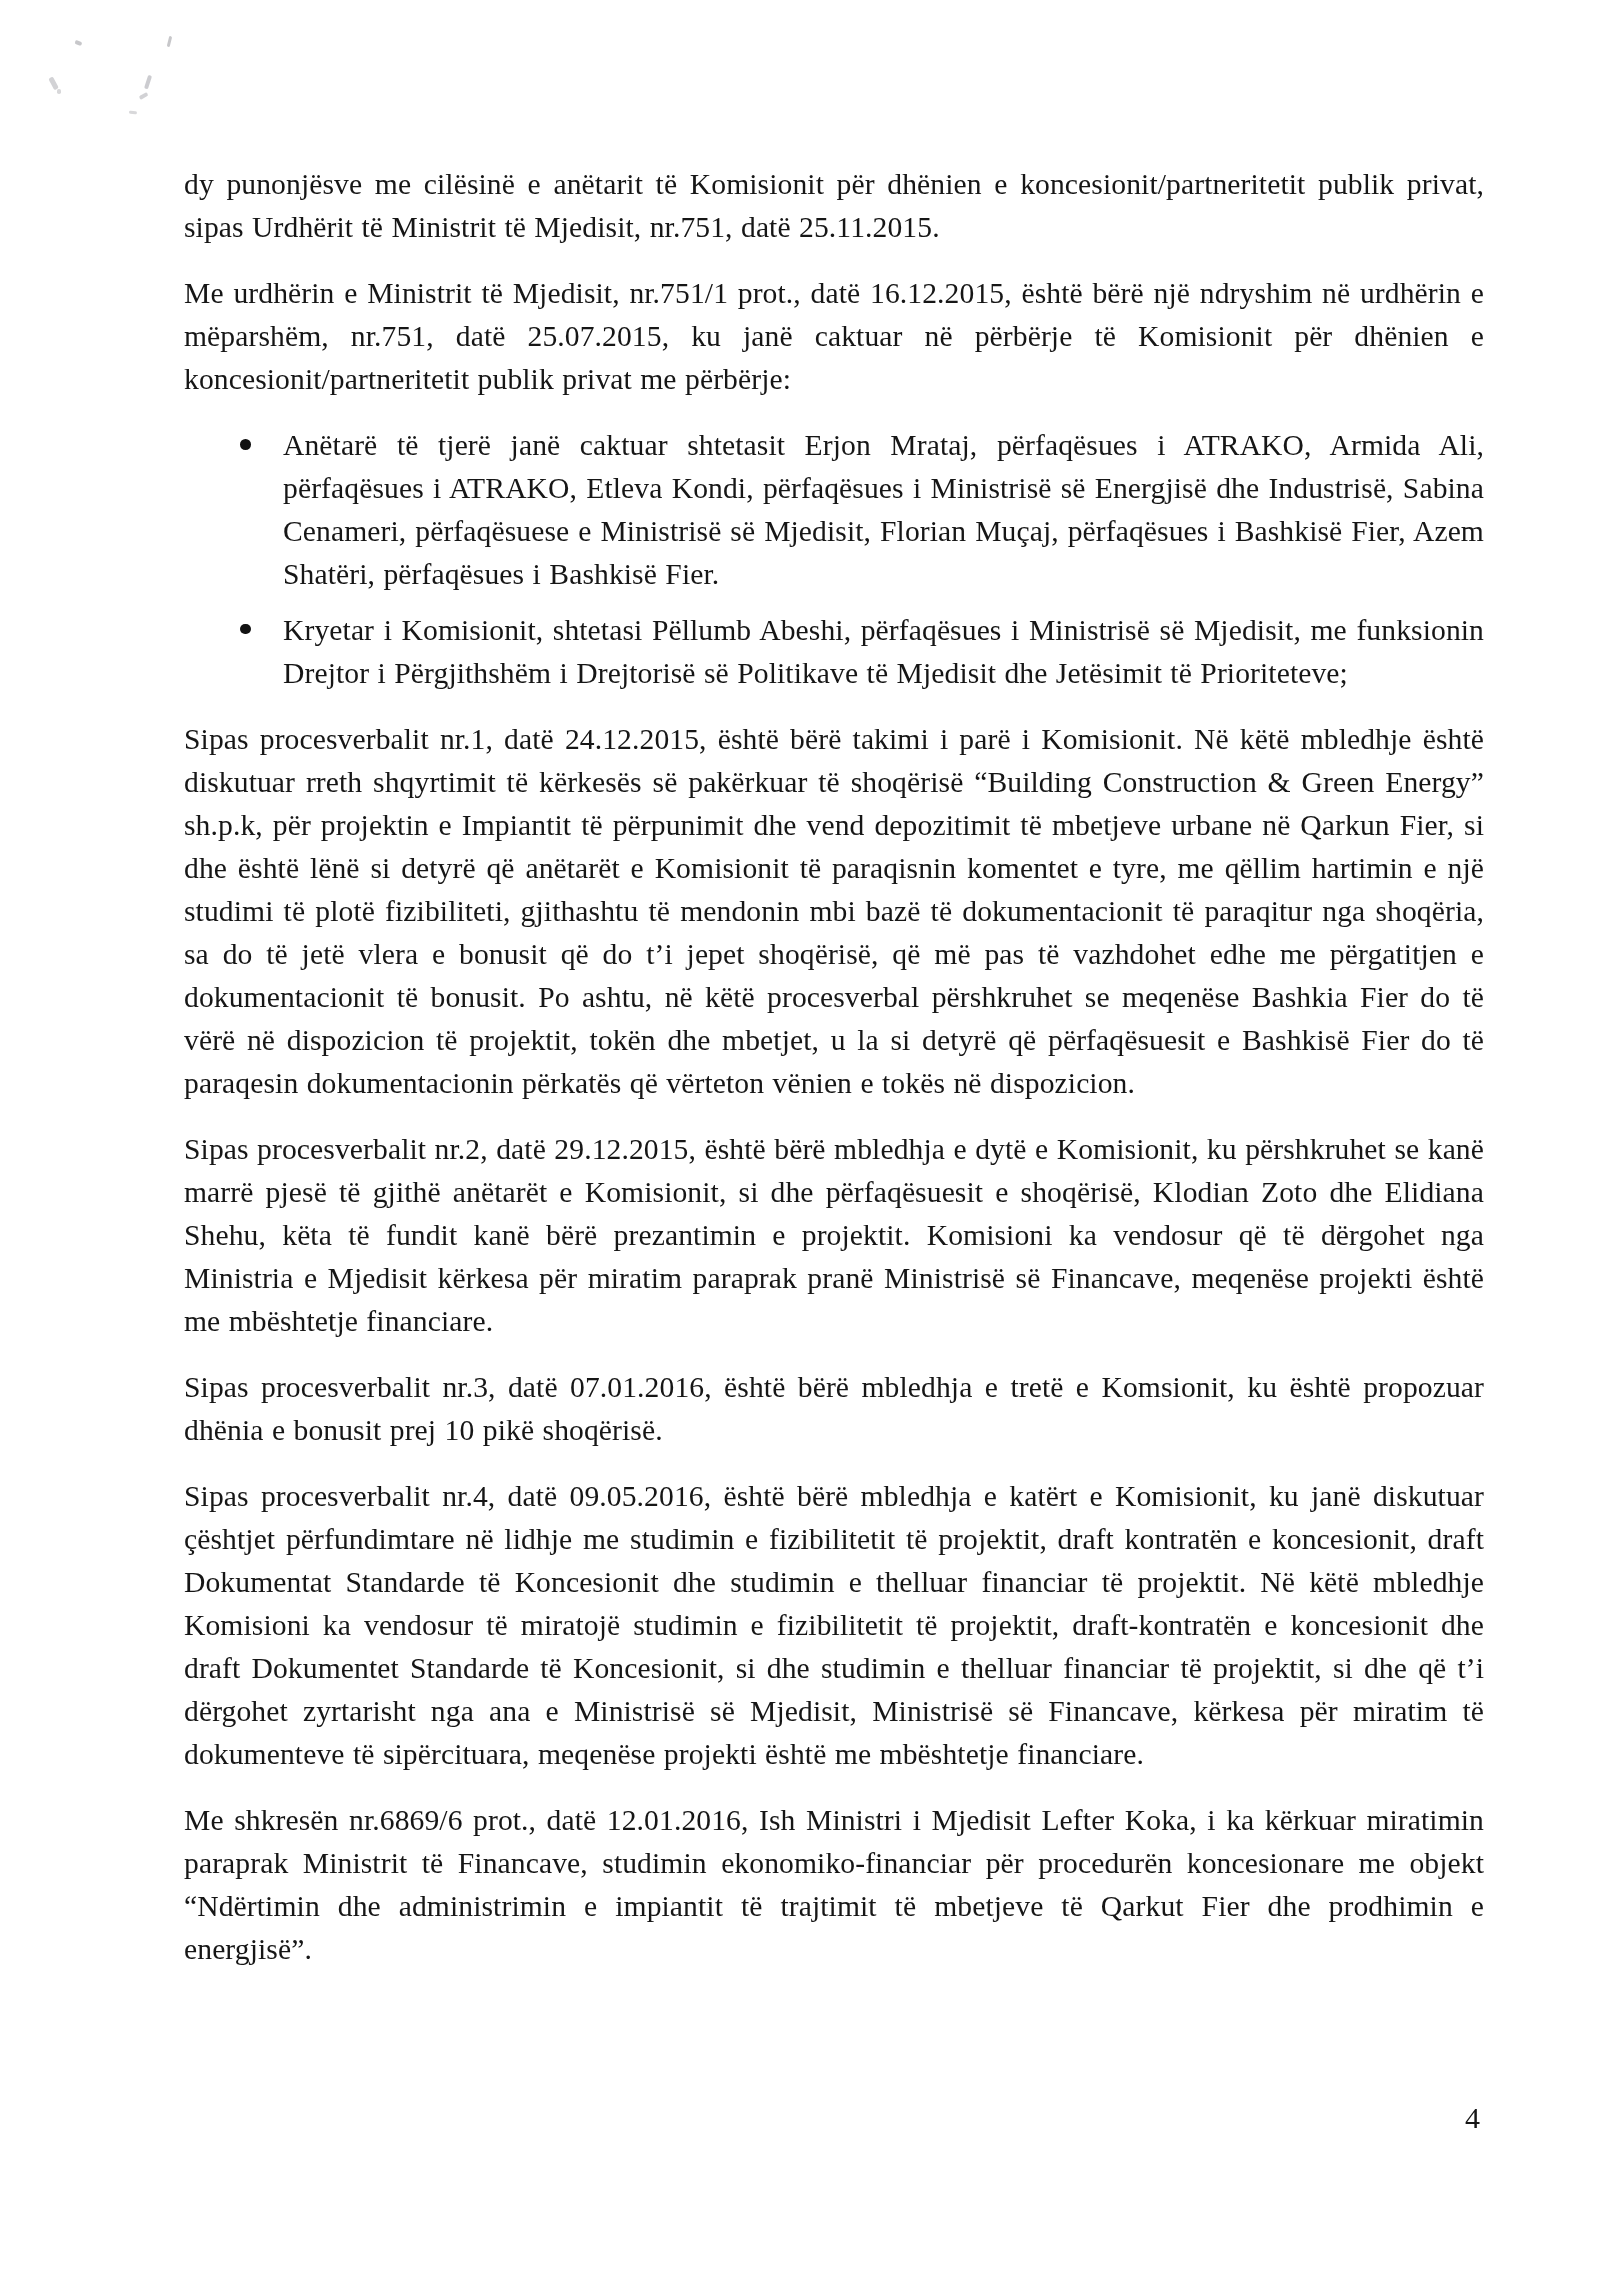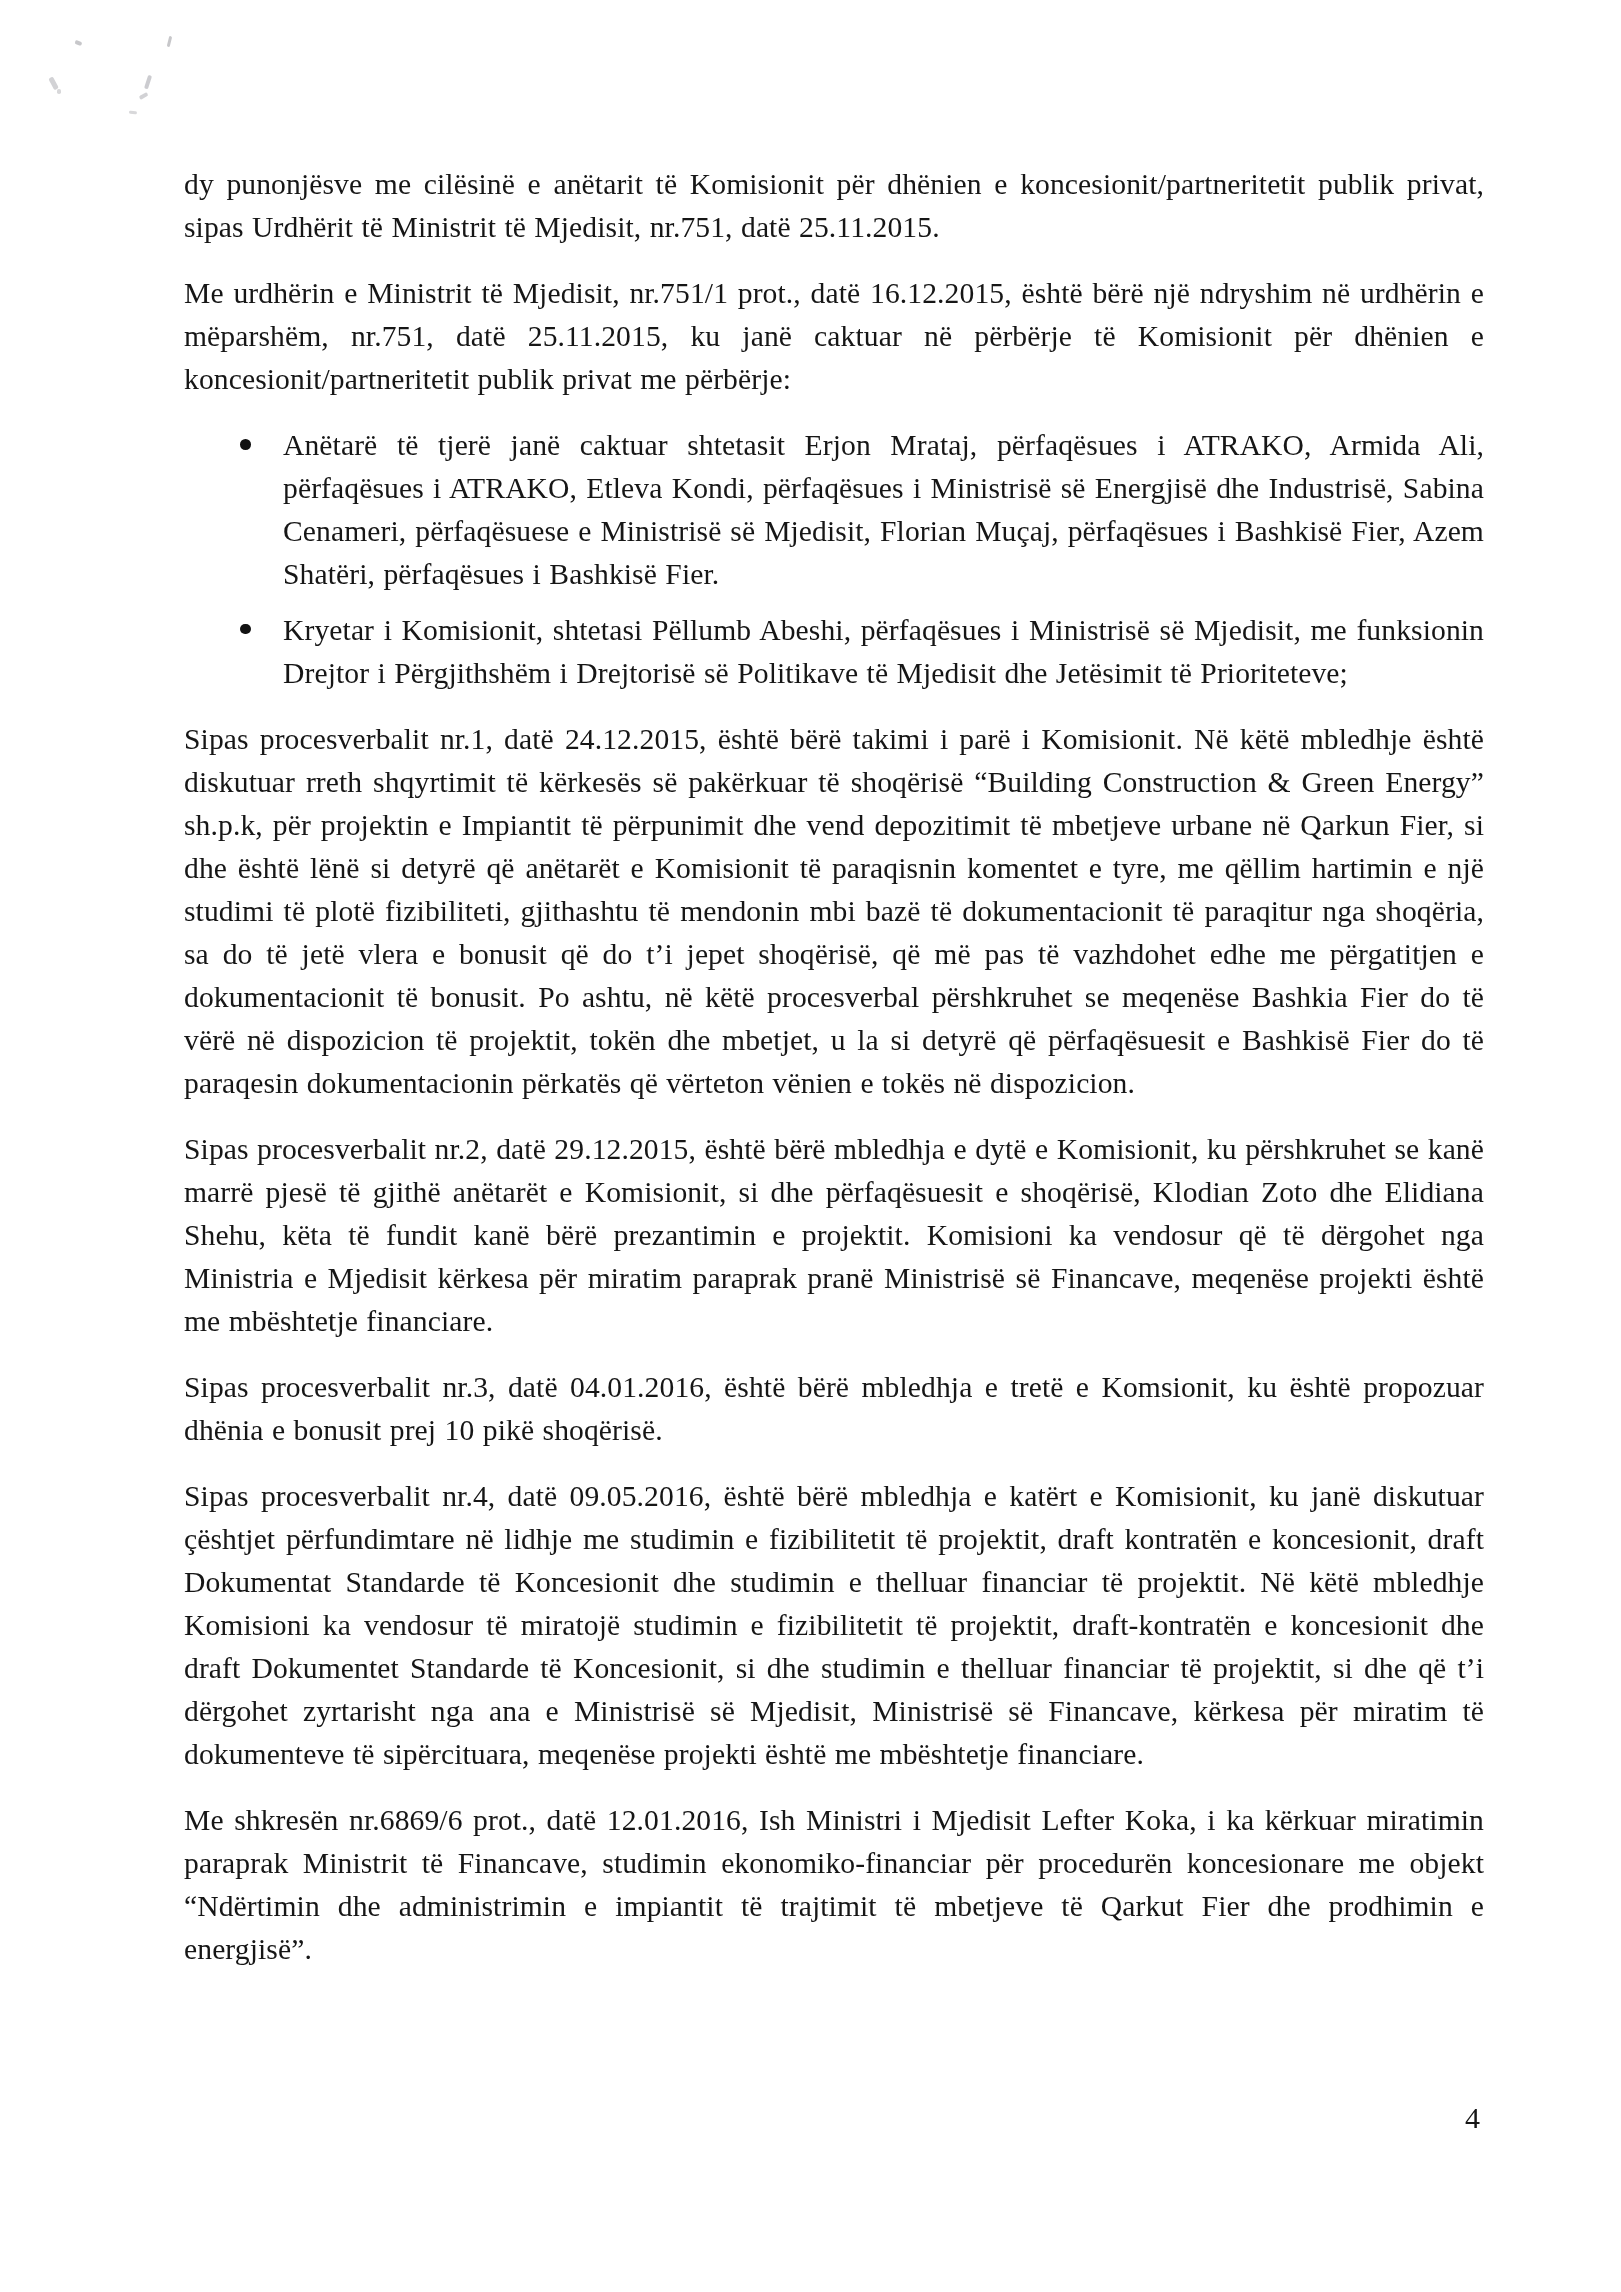--- a/index.html
+++ b/index.html
@@ -63,38 +63,38 @@
   <span class="mark m3"></span>
   <span class="mark m4"></span>
   <span class="mark m5"></span>
   <span class="mark m6"></span>
   <span class="mark m7"></span>
 
   <div class="content">
 
     <p class="para">dy punonjësve me cilësinë e anëtarit të Komisionit për dhënien e koncesionit/partneritetit publik privat, sipas Urdhërit të Ministrit të Mjedisit, nr.751, datë 25.11.2015.</p>
 
-    <p class="para">Me urdhërin e Ministrit të Mjedisit, nr.751/1 prot., datë 16.12.2015, është bërë një ndryshim në urdhërin e mëparshëm, nr.751, datë 25.11.2015, ku janë caktuar në përbërje të Komisionit për dhënien e koncesionit/partneritetit publik privat me përbërje:</p>
+    <p class="para">Me urdhërin e Ministrit të Mjedisit, nr.751/1 prot., datë 16.12.2015, është bërë një ndryshim në urdhërin e mëparshëm, nr.751, datë 25.07.2015, ku janë caktuar në përbërje të Komisionit për dhënien e koncesionit/partneritetit publik privat me përbërje:</p>
 
     <ul class="bullets">
       <li class="bullet">
         <span class="bullet-dot"></span>
         <span>Anëtarë të tjerë janë caktuar shtetasit Erjon Mrataj, përfaqësues i ATRAKO, Armida Ali, përfaqësues i ATRAKO, Etleva Kondi, përfaqësues i Ministrisë së Energjisë dhe Industrisë, Sabina Cenameri, përfaqësuese e Ministrisë së Mjedisit, Florian Muçaj, përfaqësues i Bashkisë Fier, Azem Shatëri, përfaqësues i Bashkisë Fier.</span>
       </li>
       <li class="bullet">
         <span class="bullet-dot"></span>
         <span>Kryetar i Komisionit, shtetasi Pëllumb Abeshi, përfaqësues i Ministrisë së Mjedisit, me funksionin Drejtor i Përgjithshëm i Drejtorisë së Politikave të Mjedisit dhe Jetësimit të Prioriteteve;</span>
       </li>
     </ul>
 
     <p class="para">Sipas procesverbalit nr.1, datë 24.12.2015, është bërë takimi i parë i Komisionit. Në këtë mbledhje është diskutuar rreth shqyrtimit të kërkesës së pakërkuar të shoqërisë “Building Construction &amp; Green Energy” sh.p.k, për projektin e Impiantit të përpunimit dhe vend depozitimit të mbetjeve urbane në Qarkun Fier, si dhe është lënë si detyrë që anëtarët e Komisionit të paraqisnin komentet e tyre, me qëllim hartimin e një studimi të plotë fizibiliteti, gjithashtu të mendonin mbi bazë të dokumentacionit të paraqitur nga shoqëria, sa do të jetë vlera e bonusit që do t’i jepet shoqërisë, që më pas të vazhdohet edhe me përgatitjen e dokumentacionit të bonusit. Po ashtu, në këtë procesverbal përshkruhet se meqenëse Bashkia Fier do të vërë në dispozicion të projektit, tokën dhe mbetjet, u la si detyrë që përfaqësuesit e Bashkisë Fier do të paraqesin dokumentacionin përkatës që vërteton vënien e tokës në dispozicion.</p>
 
     <p class="para">Sipas procesverbalit nr.2, datë 29.12.2015, është bërë mbledhja e dytë e Komisionit, ku përshkruhet se kanë marrë pjesë të gjithë anëtarët e Komisionit, si dhe përfaqësuesit e shoqërisë, Klodian Zoto dhe Elidiana Shehu, këta të fundit kanë bërë prezantimin e projektit. Komisioni ka vendosur që të dërgohet nga Ministria e Mjedisit kërkesa për miratim paraprak pranë Ministrisë së Financave, meqenëse projekti është me mbështetje financiare.</p>
 
-    <p class="para">Sipas procesverbalit nr.3, datë 04.01.2016, është bërë mbledhja e tretë e Komsionit, ku është propozuar dhënia e bonusit prej 10 pikë shoqërisë.</p>
+    <p class="para">Sipas procesverbalit nr.3, datë 07.01.2016, është bërë mbledhja e tretë e Komsionit, ku është propozuar dhënia e bonusit prej 10 pikë shoqërisë.</p>
 
     <p class="para">Sipas procesverbalit nr.4, datë 09.05.2016, është bërë mbledhja e katërt e Komisionit, ku janë diskutuar çështjet përfundimtare në lidhje me studimin e fizibilitetit të projektit, draft kontratën e koncesionit, draft Dokumentat Standarde të Koncesionit dhe studimin e thelluar financiar të projektit. Në këtë mbledhje Komisioni ka vendosur të miratojë studimin e fizibilitetit të projektit, draft-kontratën e koncesionit dhe draft Dokumentet Standarde të Koncesionit, si dhe studimin e thelluar financiar të projektit, si dhe që t’i dërgohet zyrtarisht nga ana e Ministrisë së Mjedisit, Ministrisë së Financave, kërkesa për miratim të dokumenteve të sipërcituara, meqenëse projekti është me mbështetje financiare.</p>
 
     <p class="para">Me shkresën nr.6869/6 prot., datë 12.01.2016, Ish Ministri i Mjedisit Lefter Koka, i ka kërkuar miratimin paraprak Ministrit të Financave, studimin ekonomiko-financiar për procedurën koncesionare me objekt “Ndërtimin dhe administrimin e impiantit të trajtimit të mbetjeve të Qarkut Fier dhe prodhimin e energjisë”.</p>
 
   </div>
 
   <div class="page-number">4</div>
 
 </div>

